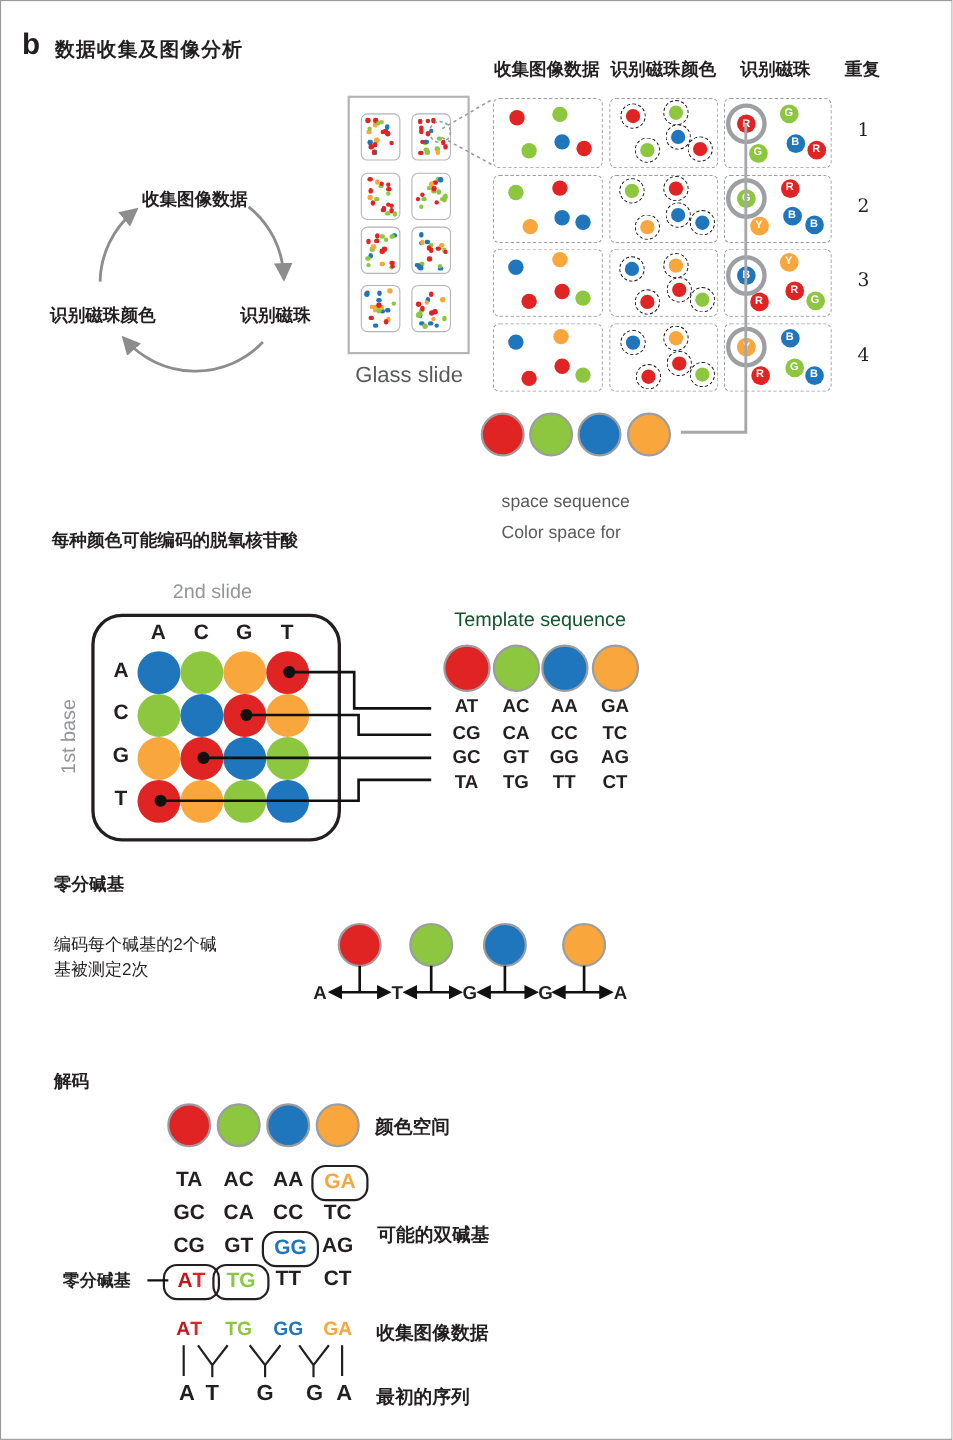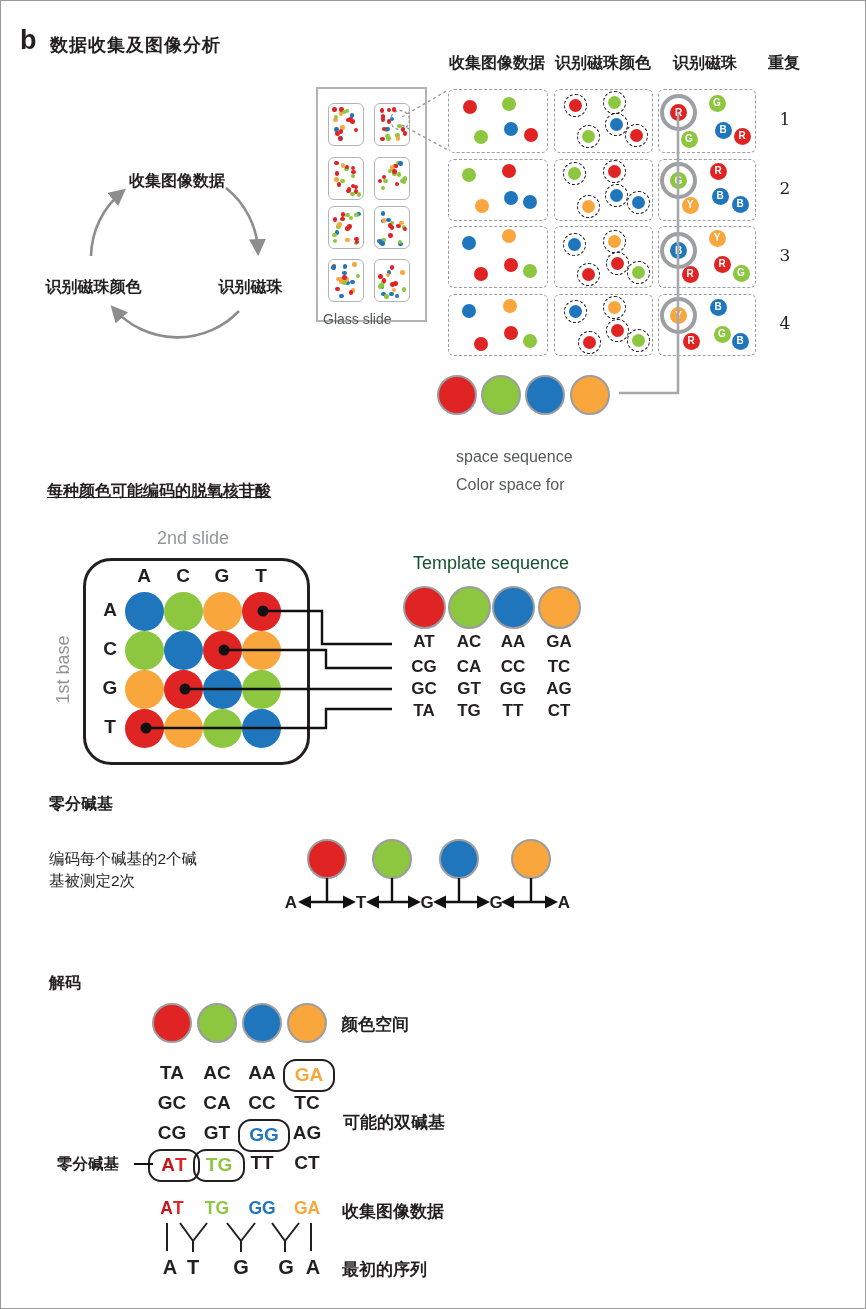--- a/index.html
+++ b/index.html
@@ -203,26 +203,26 @@
         <div class="dot" style="left: 11.7232px; top: 10.2312px; width: 4.5px; height: 4.5px; background: rgb(31, 118, 188);"></div>
         <div class="dot" style="left: 14.6878px; top: 5.16036px; width: 4.5px; height: 4.5px; background: rgb(224, 36, 35);"></div>
         <div class="dot" style="left: 9.31583px; top: 34.0116px; width: 4.5px; height: 4.5px; background: rgb(141, 198, 63);"></div>
         <div class="dot" style="left: 25.2364px; top: 10.4777px; width: 4.5px; height: 4.5px; background: rgb(249, 166, 61);"></div>
         <div class="dot" style="left: 3.21481px; top: 14.2487px; width: 4.5px; height: 4.5px; background: rgb(224, 36, 35);"></div>
         <div class="dot" style="left: 10.8907px; top: 12.6934px; width: 4.5px; height: 4.5px; background: rgb(249, 166, 61);"></div>
         <div class="dot" style="left: 6.64262px; top: 18.2349px; width: 4.5px; height: 4.5px; background: rgb(224, 36, 35);"></div>
         <div class="dot" style="left: 4.10107px; top: 23.1548px; width: 4.5px; height: 4.5px; background: rgb(141, 198, 63);"></div>
       </div>
     </div>
-  <div class="lbl capt" style="left:322px;top:310px;font-size:14px;">Glass slide</div>
+  <div class="lbl capt" style="left:322px;top:329px;font-size:20px;">Glass slide</div>
 
   <div class="lbl capt" style="left:455px;top:427px;font-size:16px;margin-top:48px;">Color space for</div>
   <div class="lbl capt" style="left:455px;top:447px;font-size:16px;">space sequence</div>
 
-  <div class="lbl bold" style="left:46px;top:480px;font-size:16px;text-decoration:underline;">每种颜色可能编码的脱氧核苷酸</div>
+  <div class="lbl bold" style="left:46px;top:480px;font-size:16px;">每种颜色可能编码的脱氧核苷酸</div>
   <div class="lbl grayt ctr" style="left:137px;top:527px;width:110px;font-size:18px;">2nd slide</div>
   <div class="lbl grayt ctr" style="left:12px;top:658px;width:100px;font-size:18px;transform:rotate(-90deg);">1st base</div>
   <div class="abs" style="left:82px;top:557px;width:221px;height:201px;border:3px solid #231f20;border-radius:28px;z-index:1;"></div>
   <div class="lbl grayt" style="left:412px;top:552px;font-size:18px;color:#14532d;">Template sequence</div>
 
   <div class="lbl bold" style="left:48px;top:793px;font-size:16px;">零分碱基</div>
   <div class="lbl" style="left:48px;top:848px;font-size:15.5px;">编码每个碱基的2个碱</div>
   <div class="lbl" style="left:48px;top:870px;font-size:15.5px;">基被测定2次</div>
 
   <div class="lbl bold" style="left:48px;top:972px;font-size:16px;">解码</div>

